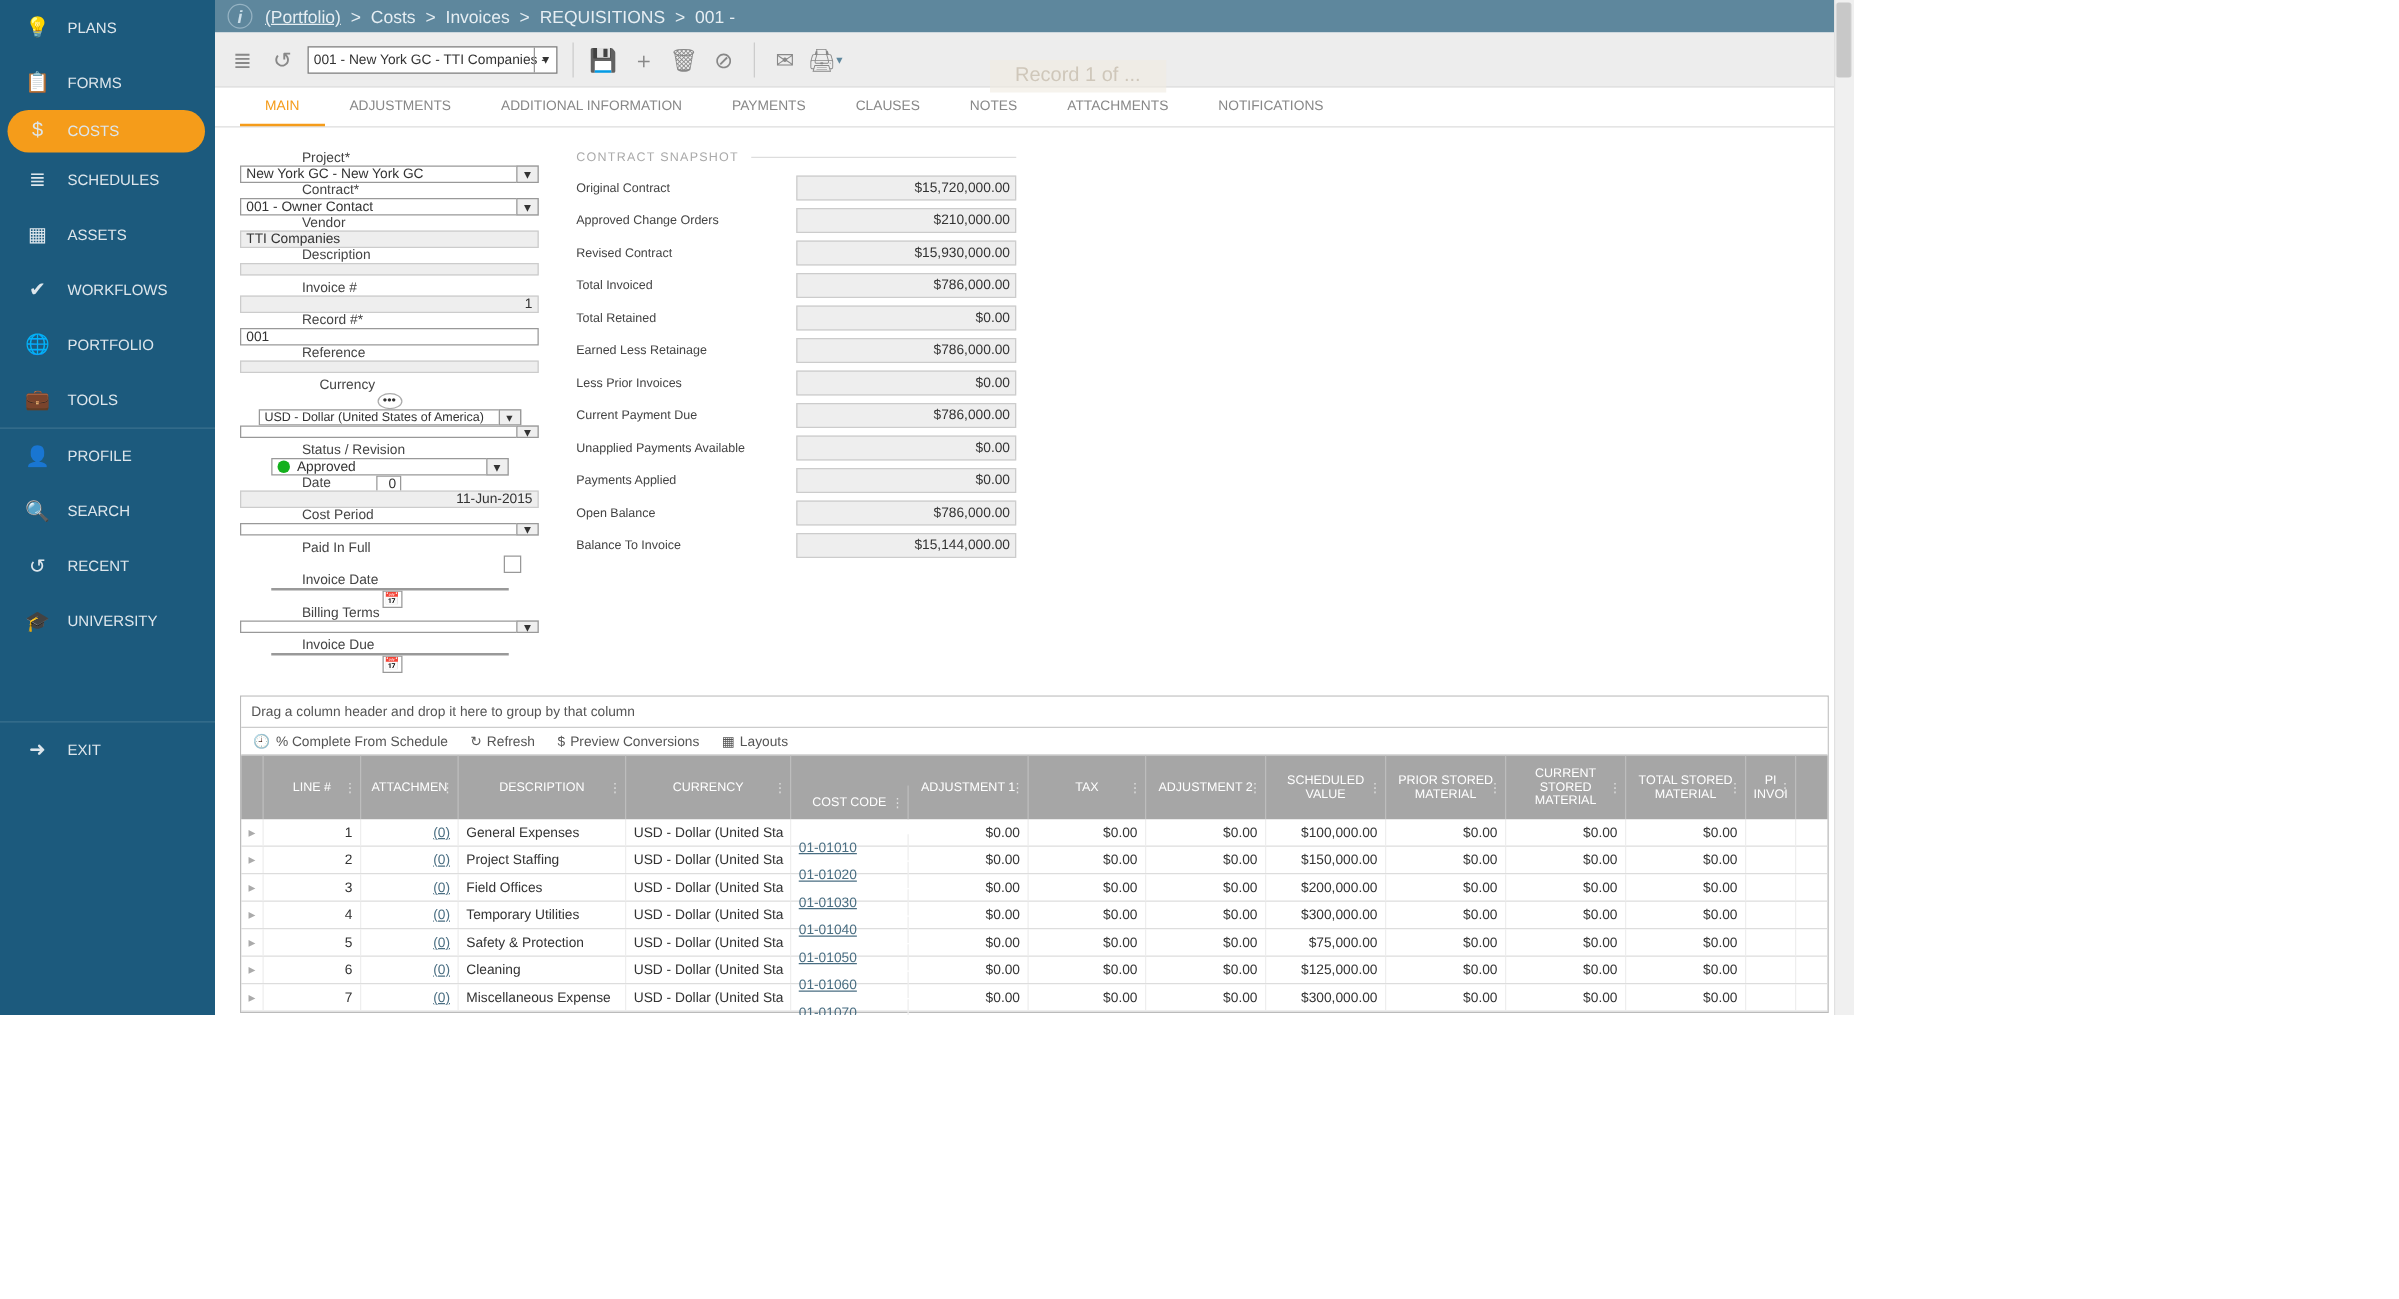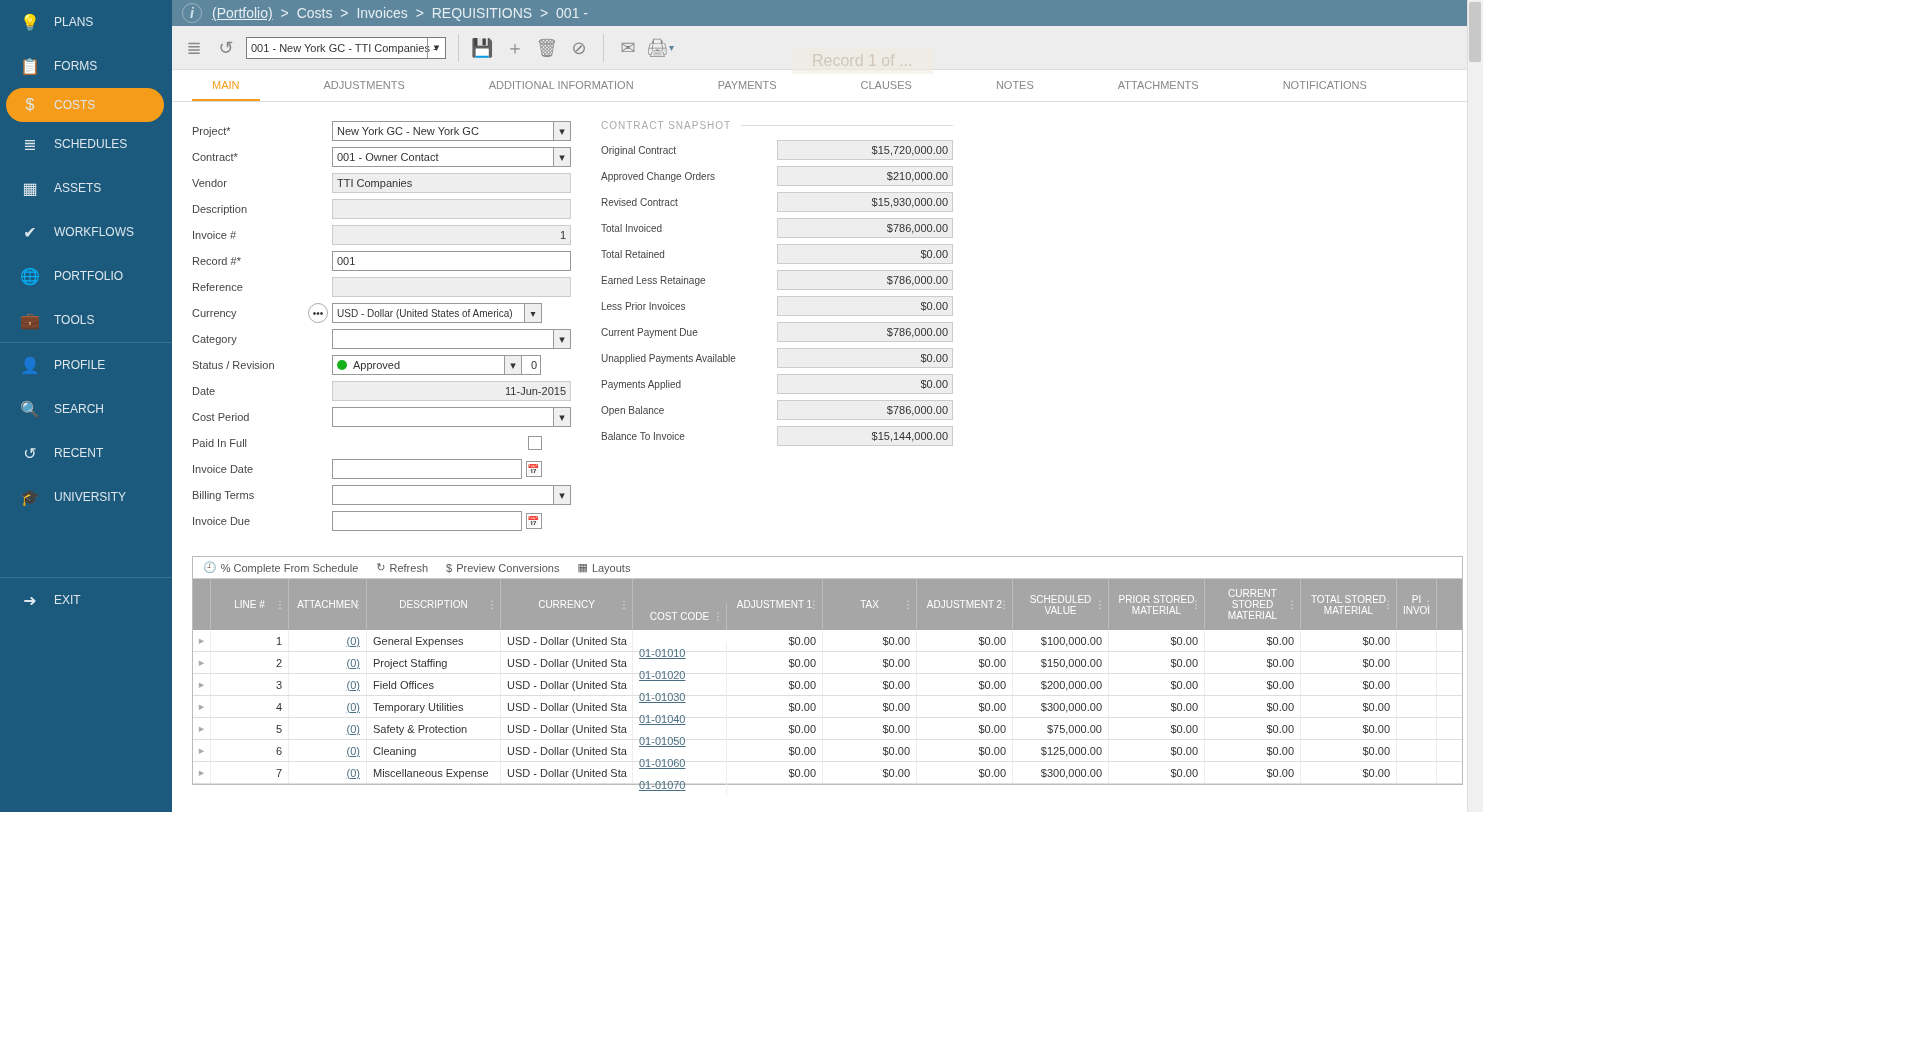--- a/index.html
+++ b/index.html
@@ -18,25 +18,25 @@
 .main { flex: 1; display: flex; flex-direction: column; background: #fff; position: relative; }
 .crumb-bar { height: 26px; background: #5e879d; color: #e6eef3; display: flex; align-items: center; padding: 0 10px; font-size: 14px; }
 .crumb-bar .info-icon { width: 20px; height: 20px; border:1px solid #96b3c3; border-radius:50%; display:flex;align-items:center;justify-content:center;margin-right:10px;font-style:italic;font-weight:bold;color:#cde0ea; }
 .crumb-link { text-decoration: underline; cursor:pointer; }
 .crumb-sep { margin:0 4px; }
 .toolbar { height: 44px; background: #ededed; display:flex; align-items:center; padding: 0 10px; gap:8px; border-bottom:1px solid #ddd; }
 .tb-icon { width:24px; height:24px; display:flex;align-items:center;justify-content:center;color:#888;cursor:pointer;font-size:18px; }
 .tb-sep { width:1px; height:28px; background:#ccc; margin:0 4px; }
 .tb-select { height:22px; border:1px solid #7a7a7a; background:#fff; font-size:11px; padding:0 4px; width:200px; position:relative; display:flex;align-items:center; }
 .tb-select .dd-btn { position:absolute; right:0; top:0; bottom:0; width:18px; border-left:1px solid #999; display:flex;align-items:center;justify-content:center; }
-.tabs { display:flex; border-bottom:1px solid #ddd; height:32px; align-items:flex-end; padding-left:20px;gap:44px; }
+.tabs { display:flex; border-bottom:1px solid #ddd; height:32px; align-items:flex-end; padding-left:20px; }
 .tab { padding:8px 20px; font-size:11px; color:#888; cursor:pointer; border-bottom:2px solid transparent; }
 .tab.active { color:#f59c1a; border-bottom:2px solid #f59c1a; }
 .content { flex:1; overflow:auto; padding:18px 20px 0 20px; }
-.form-row { display:flex; margin-bottom:4px; align-items:center; height:22px; }
+.form-row { display:flex; margin-bottom:4px; align-items:center; height:22px;flex-direction:column; }
 .form-label { width:140px; font-size:11px; color:#444; }
 .form-input { width:239px; height:20px; border:1px solid #999; background:#fff; font-size:11px; padding:0 4px; position:relative; display:flex; align-items:center; }
 .form-input.ro { background:#eee; border-color:#ccc; text-align:right; justify-content:flex-end; }
 .form-input .dd-btn { position:absolute;right:-1px;top:-1px;bottom:-1px;width:18px;border:1px solid #999;background:#efefef;display:flex;align-items:center;justify-content:center; }
 .form-input.narrow { width:190px; }
 .form-cols { display:flex; gap:30px; }
 .snapshot-title { font-size:10px; letter-spacing:1px; color:#aaa; margin-bottom:8px; display:flex;align-items:center; }
 .snapshot-title .line { flex:1; height:1px; background:#ddd; margin-left:10px; }
 .snap-row { display:flex; align-items:center; margin-bottom:4px; height:22px; }
 .snap-label { width:176px; font-size:10px; color:#444; }
@@ -339,20 +339,21 @@
                 <div class="snap-val">$786,000.00</div>
               </div>
               <div class="snap-row">
                 <div class="snap-label">Balance To Invoice</div>
                 <div class="snap-val">$15,144,000.00</div>
               </div>
             </div>
         </div>
       </div>
       <div class="grid-wrap">
+        <div class="grid-groupby">Drag a column header and drop it here to group by that column</div>
         <div class="grid-toolbar" id="grid-tb">
             <div class="gt-item">
               <span>🕘</span>
               <span>% Complete From Schedule</span>
             </div>
             <div class="gt-item">
               <span>↻</span>
               <span>Refresh</span>
             </div>
             <div class="gt-item">

